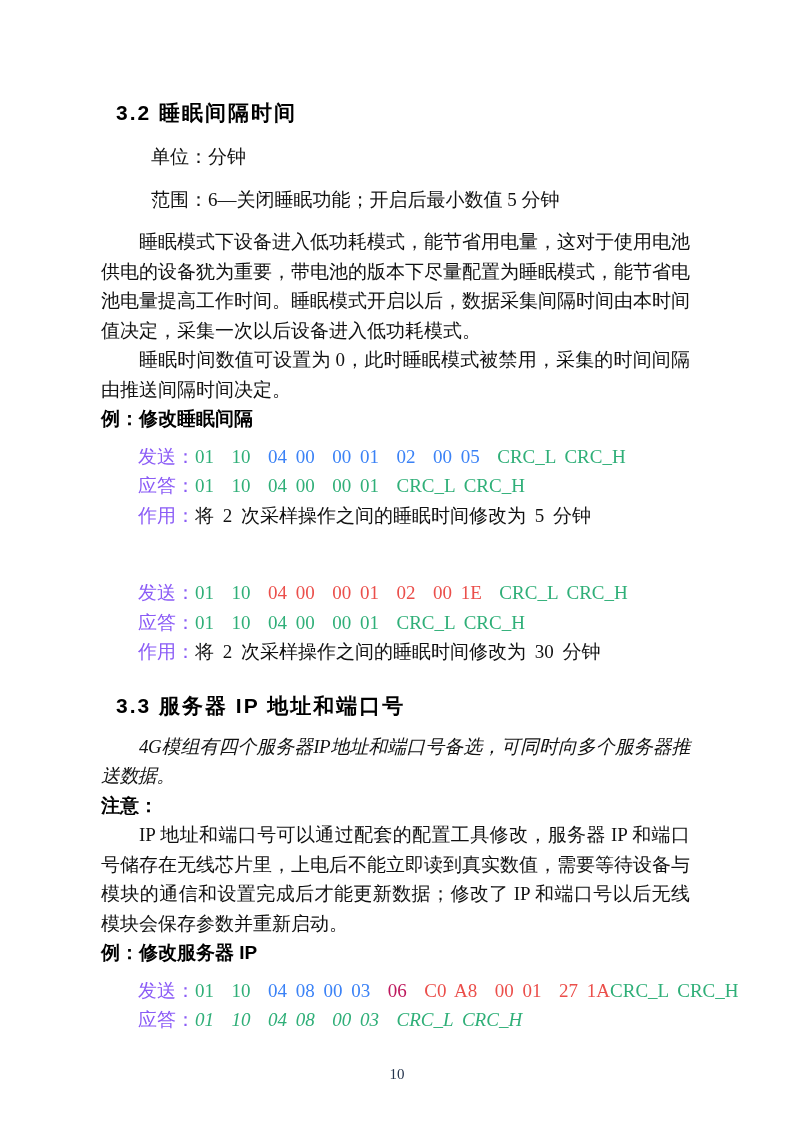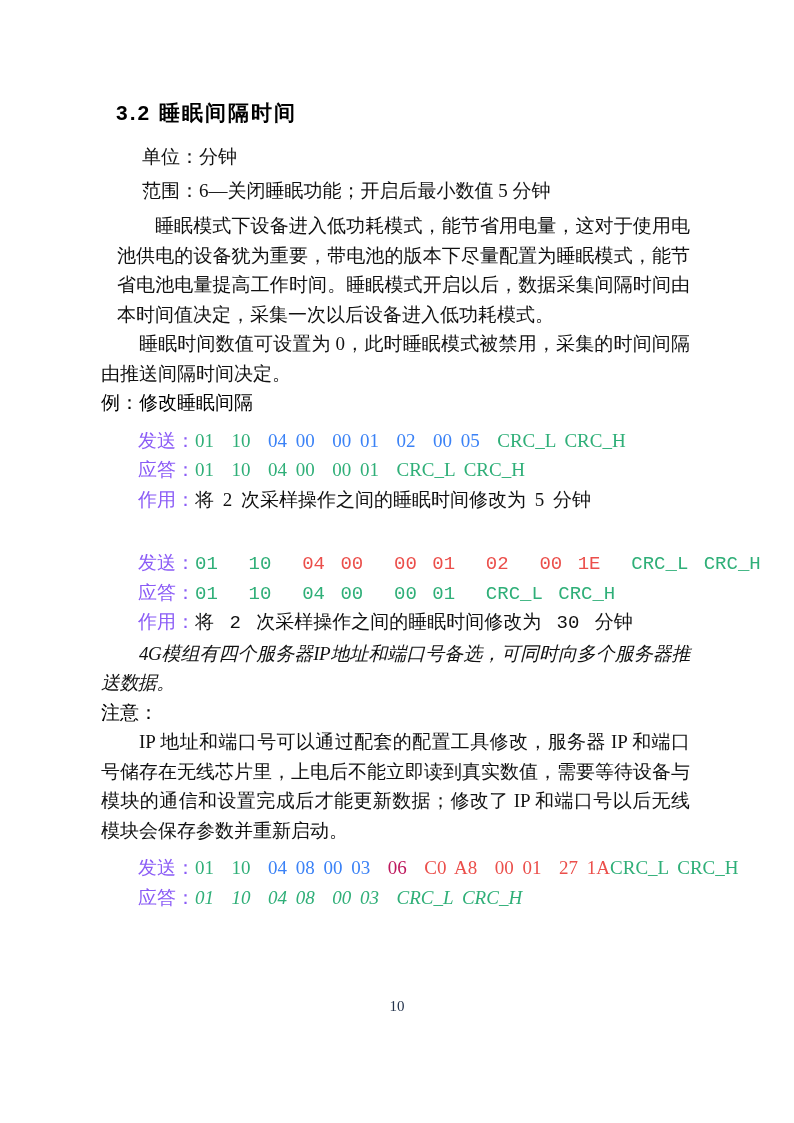--- a/index.html
+++ b/index.html
@@ -7,42 +7,42 @@
     width:794px;height:1123px;background:#ffffff;position:relative;
     box-sizing:border-box;padding:100px 104px 0 101px;
     font-family:"Liberation Serif", serif;color:#111;overflow:hidden;
   }
   .h-sec{
     font-family:"Liberation Sans", sans-serif;font-weight:bold;
     font-size:21px;line-height:26px;color:#000;letter-spacing:2px;
     margin:0 0 16px 15px;
   }
   .h-sec.sec33{margin-top:26px;margin-bottom:13px;}
-  .line{font-size:19px;line-height:29.5px;margin:4px;}
+  .line{font-size:19px;line-height:29.5px;margin:13px;}
   .indent{padding-left:37px;}
   .para{
     font-size:19px;line-height:29.5px;text-align:justify;
     text-indent:2em;margin:0;
   }
-  .para.gap-top{margin-top:6px;margin-left:16px;}
+  .para.gap-top{margin-top:6px;}
   .bold-label{
-    font-family:"Liberation Sans", sans-serif;font-weight:normal;
+    font-family:"Liberation Sans", sans-serif;font-weight:bold;
     font-size:19px;line-height:29.5px;color:#000;margin:0;
   }
   .cmd-block{margin:0;}
   .cmd-block.first{margin-top:8px;}
-  .cmd-block.second{margin-top:36px;font-family:Liberation Mono, monospace;}
+  .cmd-block.second{margin-top:48px;}
   .cmd-line{
     font-size:19px;line-height:29.5px;margin:0;padding-left:37px;
     white-space:pre;word-spacing:4px;
   }
   .cmd-line .lbl{color:#8b5cf6;word-spacing:0;}
   .squeeze{letter-spacing:-0.6px;font-style:italic;}
   .page-number{
-    position:absolute;left:0;right:0;top:998px;text-align:center;
+    position:absolute;left:0;right:0;top:1066px;text-align:center;
     font-size:15px;color:#24344d;font-family:"Liberation Serif", serif;
   }
 </style>
 </head>
 <body>
 
 <div class="page">
 
   <h2 class="h-sec">3.2 睡眠间隔时间</h2>
 
@@ -59,27 +59,29 @@
     <p class="cmd-line"><span class="lbl">应答：</span><span><span style="color: rgb(47, 175, 120);">01  10  04 00  00 01  CRC_L CRC_H</span></span></p>
     <p class="cmd-line"><span class="lbl">作用：</span><span>将 2 次采样操作之间的睡眠时间修改为 5 分钟</span></p>
   </div>
 
   <div class="cmd-block second">
     <p class="cmd-line"><span class="lbl">发送：</span><span><span style="color: rgb(47, 175, 120);">01  10  </span><span style="color: rgb(235, 79, 75);">04 00  00 01  02  00 1E</span><span style="color: rgb(47, 175, 120);">  CRC_L CRC_H</span></span></p>
     <p class="cmd-line"><span class="lbl">应答：</span><span><span style="color: rgb(47, 175, 120);">01  10  04 00  00 01  CRC_L CRC_H</span></span></p>
     <p class="cmd-line"><span class="lbl">作用：</span><span>将 2 次采样操作之间的睡眠时间修改为 30 分钟</span></p>
   </div>
 
+  <h2 class="h-sec sec33">3.3 服务器 IP 地址和端口号</h2>
 
   <p class="para squeeze">4G模组有四个服务器IP地址和端口号备选，可同时向多个服务器推送数据。</p>
 
   <p class="bold-label">注意：</p>
 
   <p class="para">IP 地址和端口号可以通过配套的配置工具修改，服务器 IP 和端口号储存在无线芯片里，上电后不能立即读到真实数值，需要等待设备与模块的通信和设置完成后才能更新数据；修改了 IP 和端口号以后无线模块会保存参数并重新启动。</p>
 
+  <p class="bold-label">例：修改服务器 IP</p>
 
   <div class="cmd-block first">
     <p class="cmd-line"><span class="lbl">发送：</span><span><span style="color: rgb(47, 175, 120);">01  10  </span><span style="color: #3b82f6;">04 08 00 03</span><span style="color: #be185d;">  06  </span><span style="color: rgb(235, 79, 75);">C0 A8  00 01  27 1A</span><span style="color: rgb(47, 175, 120);">CRC_L CRC_H</span></span></p>
     <p class="cmd-line"><span class="lbl">应答：</span><span><span style="color: rgb(47, 175, 120); font-style: italic;">01  10  04 08  00 03  CRC_L CRC_H</span></span></p>
   </div>
 
   <div class="page-number">10</div>
 
 </div>
 

